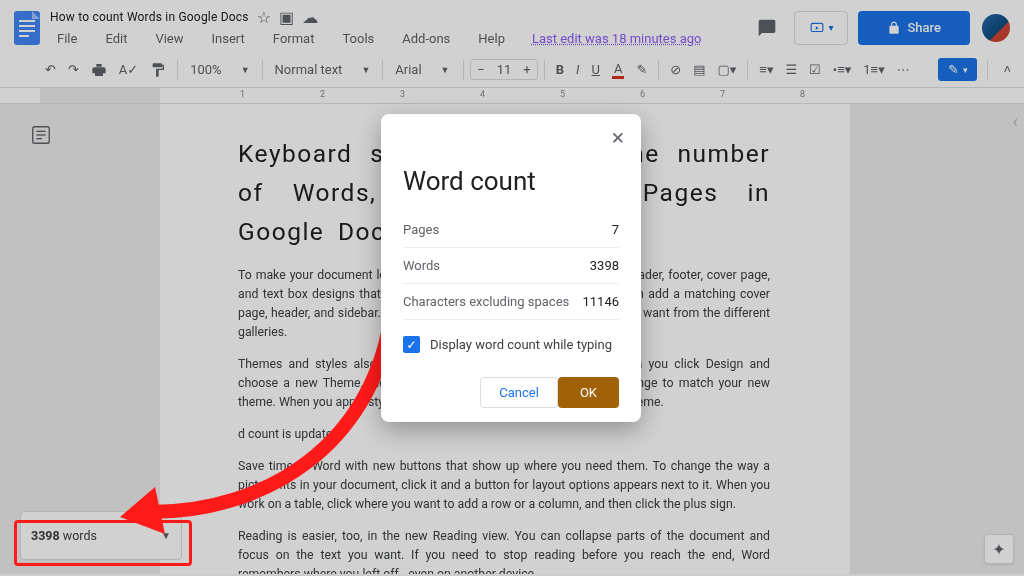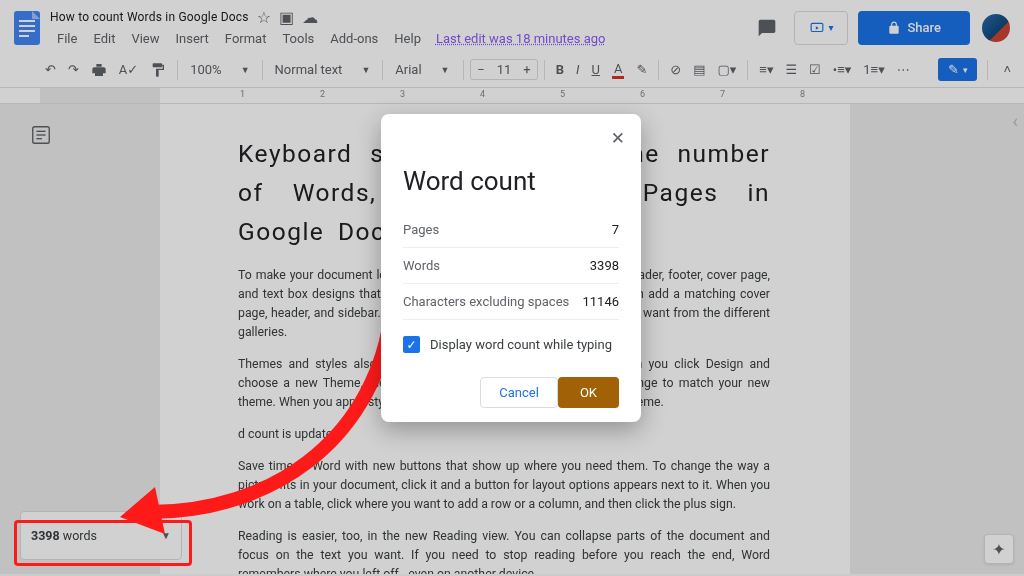--- a/index.html
+++ b/index.html
@@ -6,21 +6,21 @@
   body { width: 1024px; height: 576px; background: #f8f9fa; overflow: hidden; position: relative; }
   .overlay { position: absolute; inset: 0; background: rgba(0,0,0,0.18); z-index: 50; pointer-events: none; }
   
   .hdr { height: 52px; background: #fff; display: flex; align-items: center; padding: 4px 12px 0 8px; border-bottom: 1px solid #fff; }
   .logo { width: 38px; height: 38px; margin-right: 4px; display:flex; align-items:center; justify-content:center;}
   .logo svg { width: 26px; height: 34px; }
   .title-block { flex: 1; display:flex; flex-direction:column; }
   .title-row { display:flex; align-items:center; gap:8px; }
   .doc-title { font-size: 12px; color:#202124; letter-spacing:.2px;}
   .star,.move,.cloud { color:#5f6368; cursor:pointer; }
-  .menu-row { display:flex; align-items:center; gap:2px; font-size:13px; color:#5f6368; margin-top:2px;}
+  .menu-row { display:flex; align-items:center; gap:14px; font-size:13px; color:#5f6368; margin-top:2px;}
   .menu-row span.mi { padding:2px 7px; cursor:pointer; border-radius:3px;}
   .last-edit { color:#8b5cf6; text-decoration: underline dotted; margin-left:6px; cursor:pointer;}
   .hdr-right { display:flex; align-items:center; gap:10px; }
   .icon-btn { width:34px; height:34px; border-radius:50%; display:flex; align-items:center; justify-content:center; color:#5f6368; cursor:pointer;}
   .present-btn { width:54px; height:34px; border:1px solid #dadce0; border-radius:4px; background:#fff; color:#1a73e8; display:flex; align-items:center; justify-content:center; font-size:14px; cursor:pointer; gap:3px;}
   .share-btn { height:34px; background:#1a73e8; color:#fff; border:none; border-radius:4px; padding:0 29px; font-size:13px; font-weight:500; display:flex; align-items:center; gap:6px; cursor:pointer;}
   .avatar { width:32px; height:32px; border-radius:50%; background: linear-gradient(135deg,#2b6cb0 0%, #0d4a7a 60%, #c43 62%); border:2px solid #fff; cursor:pointer;}
   
   .tb { height:36px; background:#fff; border-bottom:1px solid #e0e0e0; display:flex; align-items:center; gap:2px; padding:0 8px 0 40px; color:#5f6368; font-size:13px;}
   .tb .sep { width:1px; height:20px; background:#e0e0e0; margin:0 4px; }

